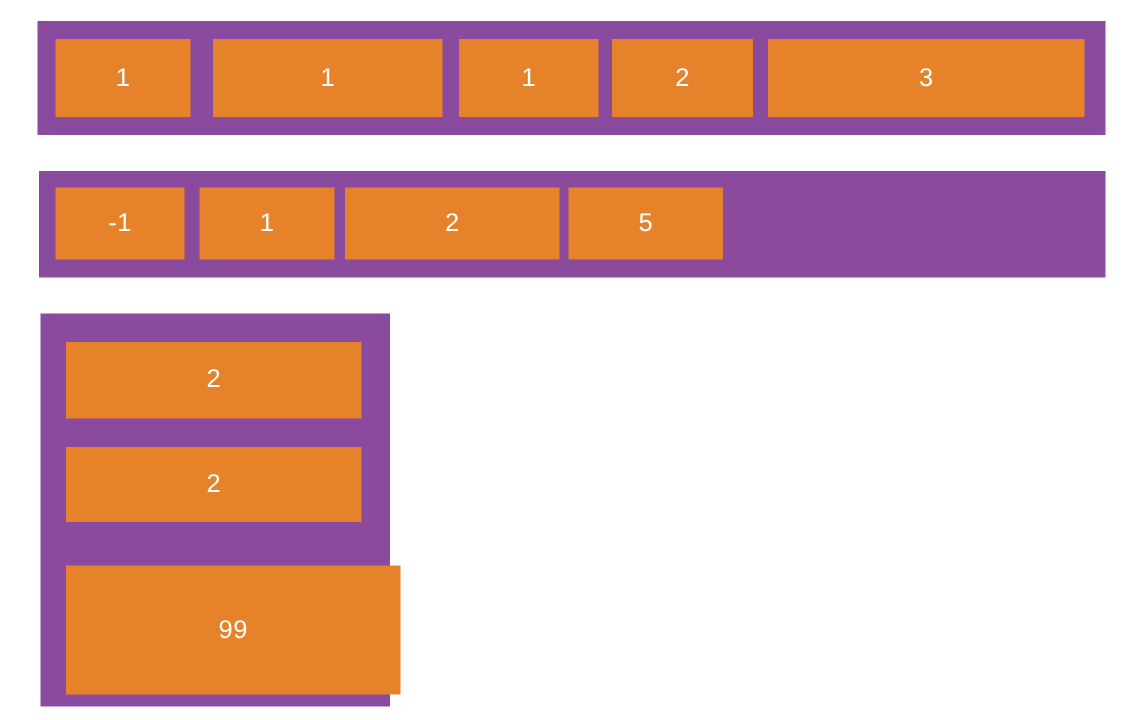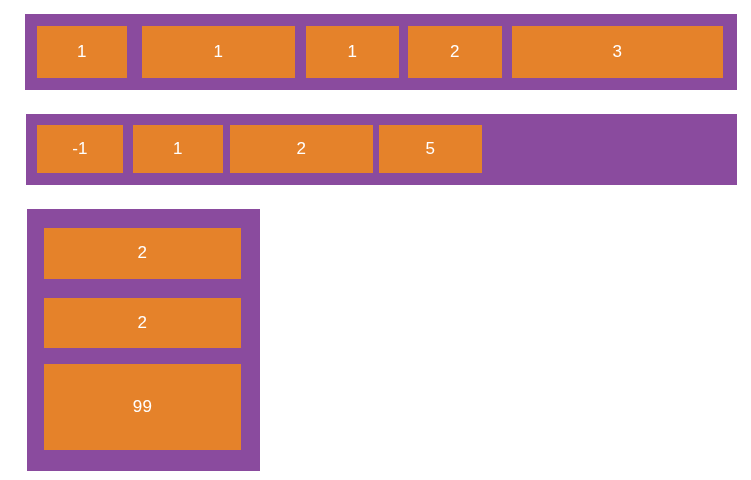--- a/index.html
+++ b/index.html
@@ -98,18 +98,18 @@
     </div>
   </div>
 
   <div class="array-container" id="row3">
     <div class="cell" style="left:17px; top:19px; width:197px; height:51px;">
       <span class="cell-label">2</span>
     </div>
     <div class="cell" style="left:17px; top:89px; width:197px; height:50px;">
       <span class="cell-label">2</span>
     </div>
-    <div class="cell" style="left:17px; top:155px; width:197px; height:86px;">
+    <div class="cell" style="left:17px; top:168px; width:223px; height:86px;">
       <span class="cell-label">99</span>
     </div>
   </div>
 
 </div>
 
 </body></html>

